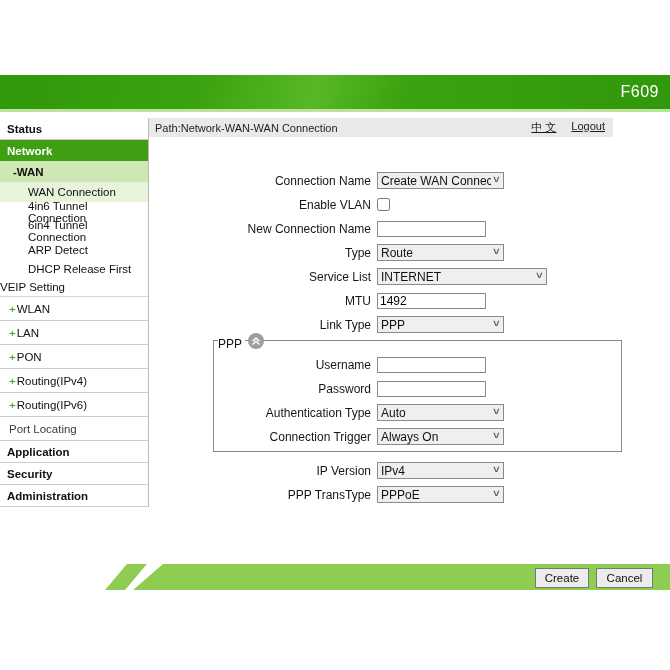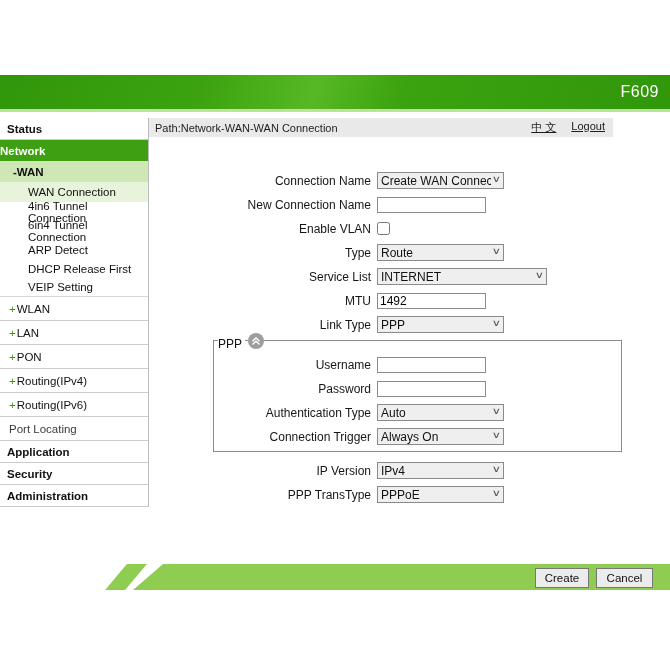--- a/index.html
+++ b/index.html
@@ -26,25 +26,25 @@
   .pathbar .links { display:flex; gap:15px; }
   .pathbar a { color:#1d1d1d; text-decoration:underline; cursor:pointer; }
 
   
   .sidebar {
     position:absolute; left:0; top:118px; width:149px; background:#fff;
     border-right:1px solid #bdbdbd; font-size:11.5px; color:#111;
   }
   .nav { display:flex; align-items:center; cursor:pointer; }
   .nav.section { height:22px; font-weight:bold; padding-left:7px; border-bottom:1px solid #cccccc; }
-  .nav.section-active { height:21px; font-weight:bold; background:#3e9f12; color:#ffffff; }
+  .nav.section-active { height:21px; font-weight:bold; padding-left:7px; background:#3e9f12; color:#ffffff; }
   .nav.expanded { height:21px; font-weight:bold; padding-left:13px; background:#cfe7b4; }
   .nav.sub-selected { height:20px; padding-left:28px; background:#e7f3da; }
   .nav.sub { height:19px; padding-left:28px; }
-  .nav.sub-last { height:19px; padding-left:28px; border-bottom:1px solid #d6d6d6; }
+  .nav.sub-last { height:19px; border-bottom:1px solid #d6d6d6; }
   .nav.plus { height:24px; padding-left:9px; border-bottom:1px solid #cccccc; }
   .nav.plain { height:24px; padding-left:9px; border-bottom:1px solid #cccccc; color:#3c3c3c; }
   .nav .plus-sign { color:#3a9a0e; margin-right:1px; }
 
   
   .content { position:absolute; left:149px; top:137px; width:521px; padding-top:35px; }
   .row { display:flex; align-items:center; height:17px; margin-bottom:7px; }
   .row > label { width:228px; text-align:right; padding-right:6px; font-size:12px; color:#161616; white-space:nowrap; }
   .grp .row > label { width:163px; }
 
@@ -182,27 +182,27 @@
 
     <div class="row">
       <label>Connection Name</label>
       <div class="sel">
         <span class="sel-text">Create WAN Connection</span>
         <span></span>
       </div>
     </div>
 
     <div class="row">
+      <label>Enable VLAN</label>
+      <input class="chk" type="checkbox" style="">
+    </div>
+
+    <div class="row">
       <label>New Connection Name</label>
       <input class="txt" type="text" value="" style="">
-    </div>
-
-    <div class="row">
-      <label>Enable VLAN</label>
-      <input class="chk" type="checkbox" style="">
     </div>
 
     <div class="row">
       <label>Type</label>
       <div class="sel">
         <span class="sel-text">Route</span>
         <span></span>
       </div>
     </div>
 

